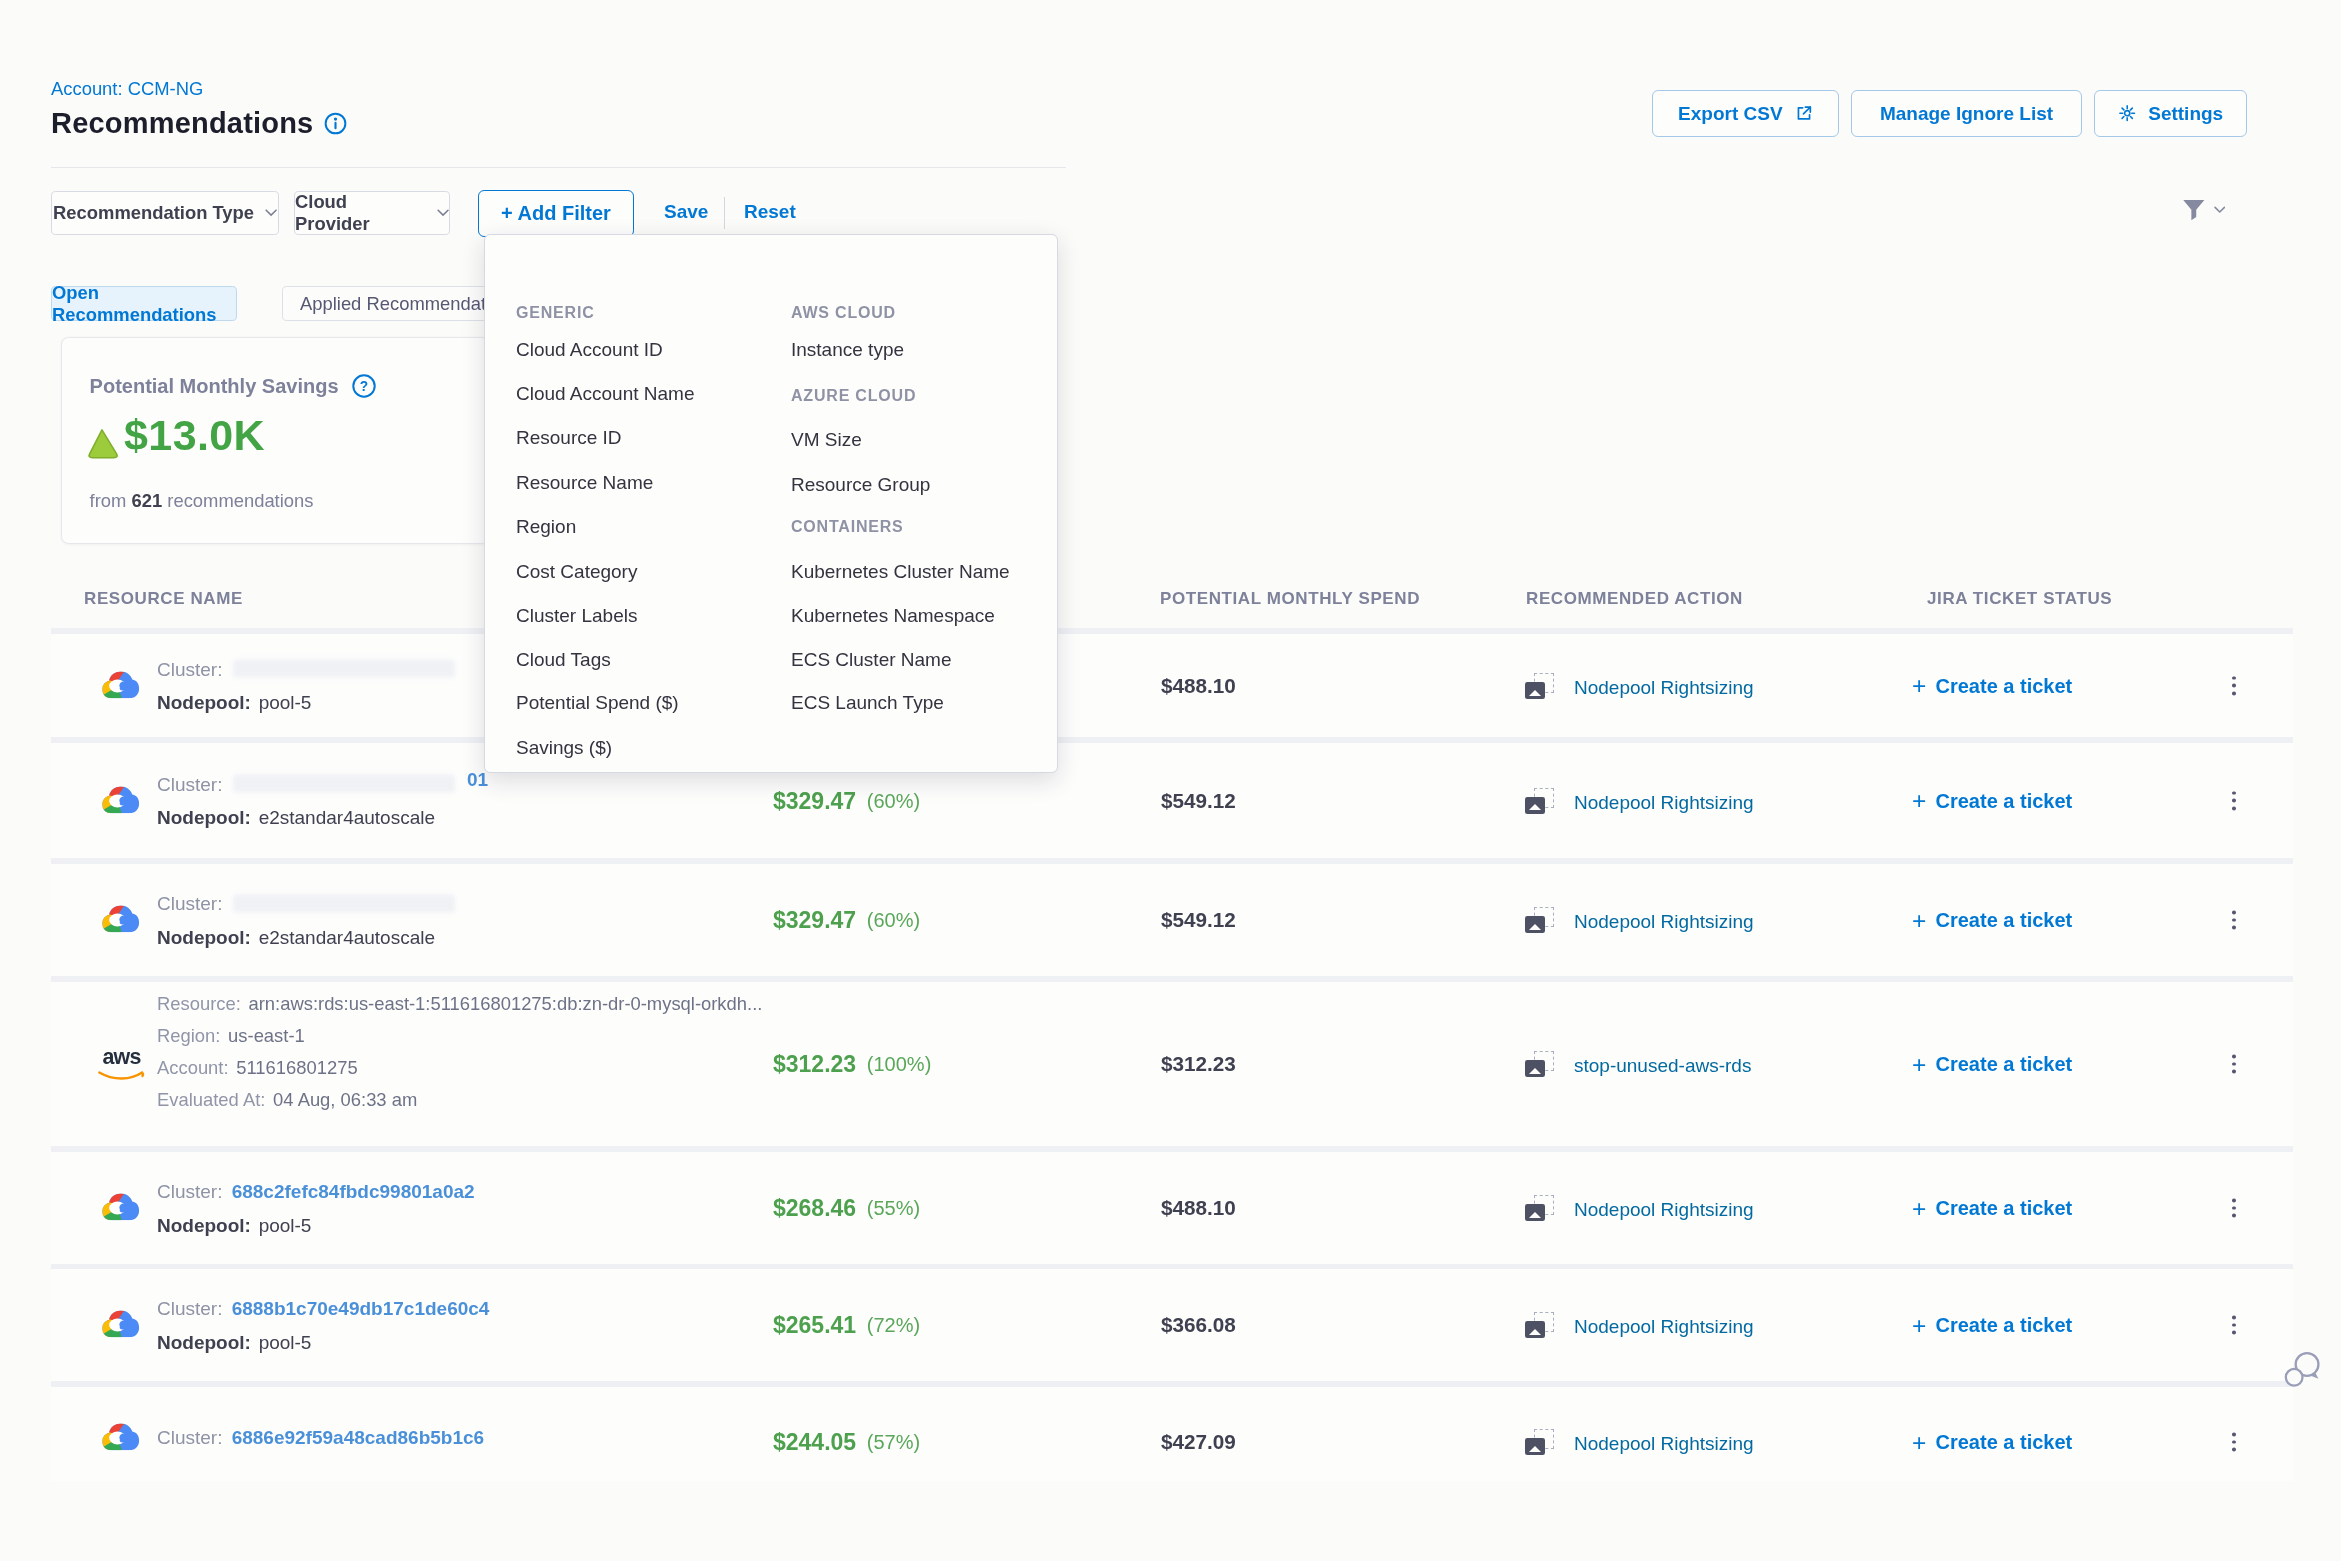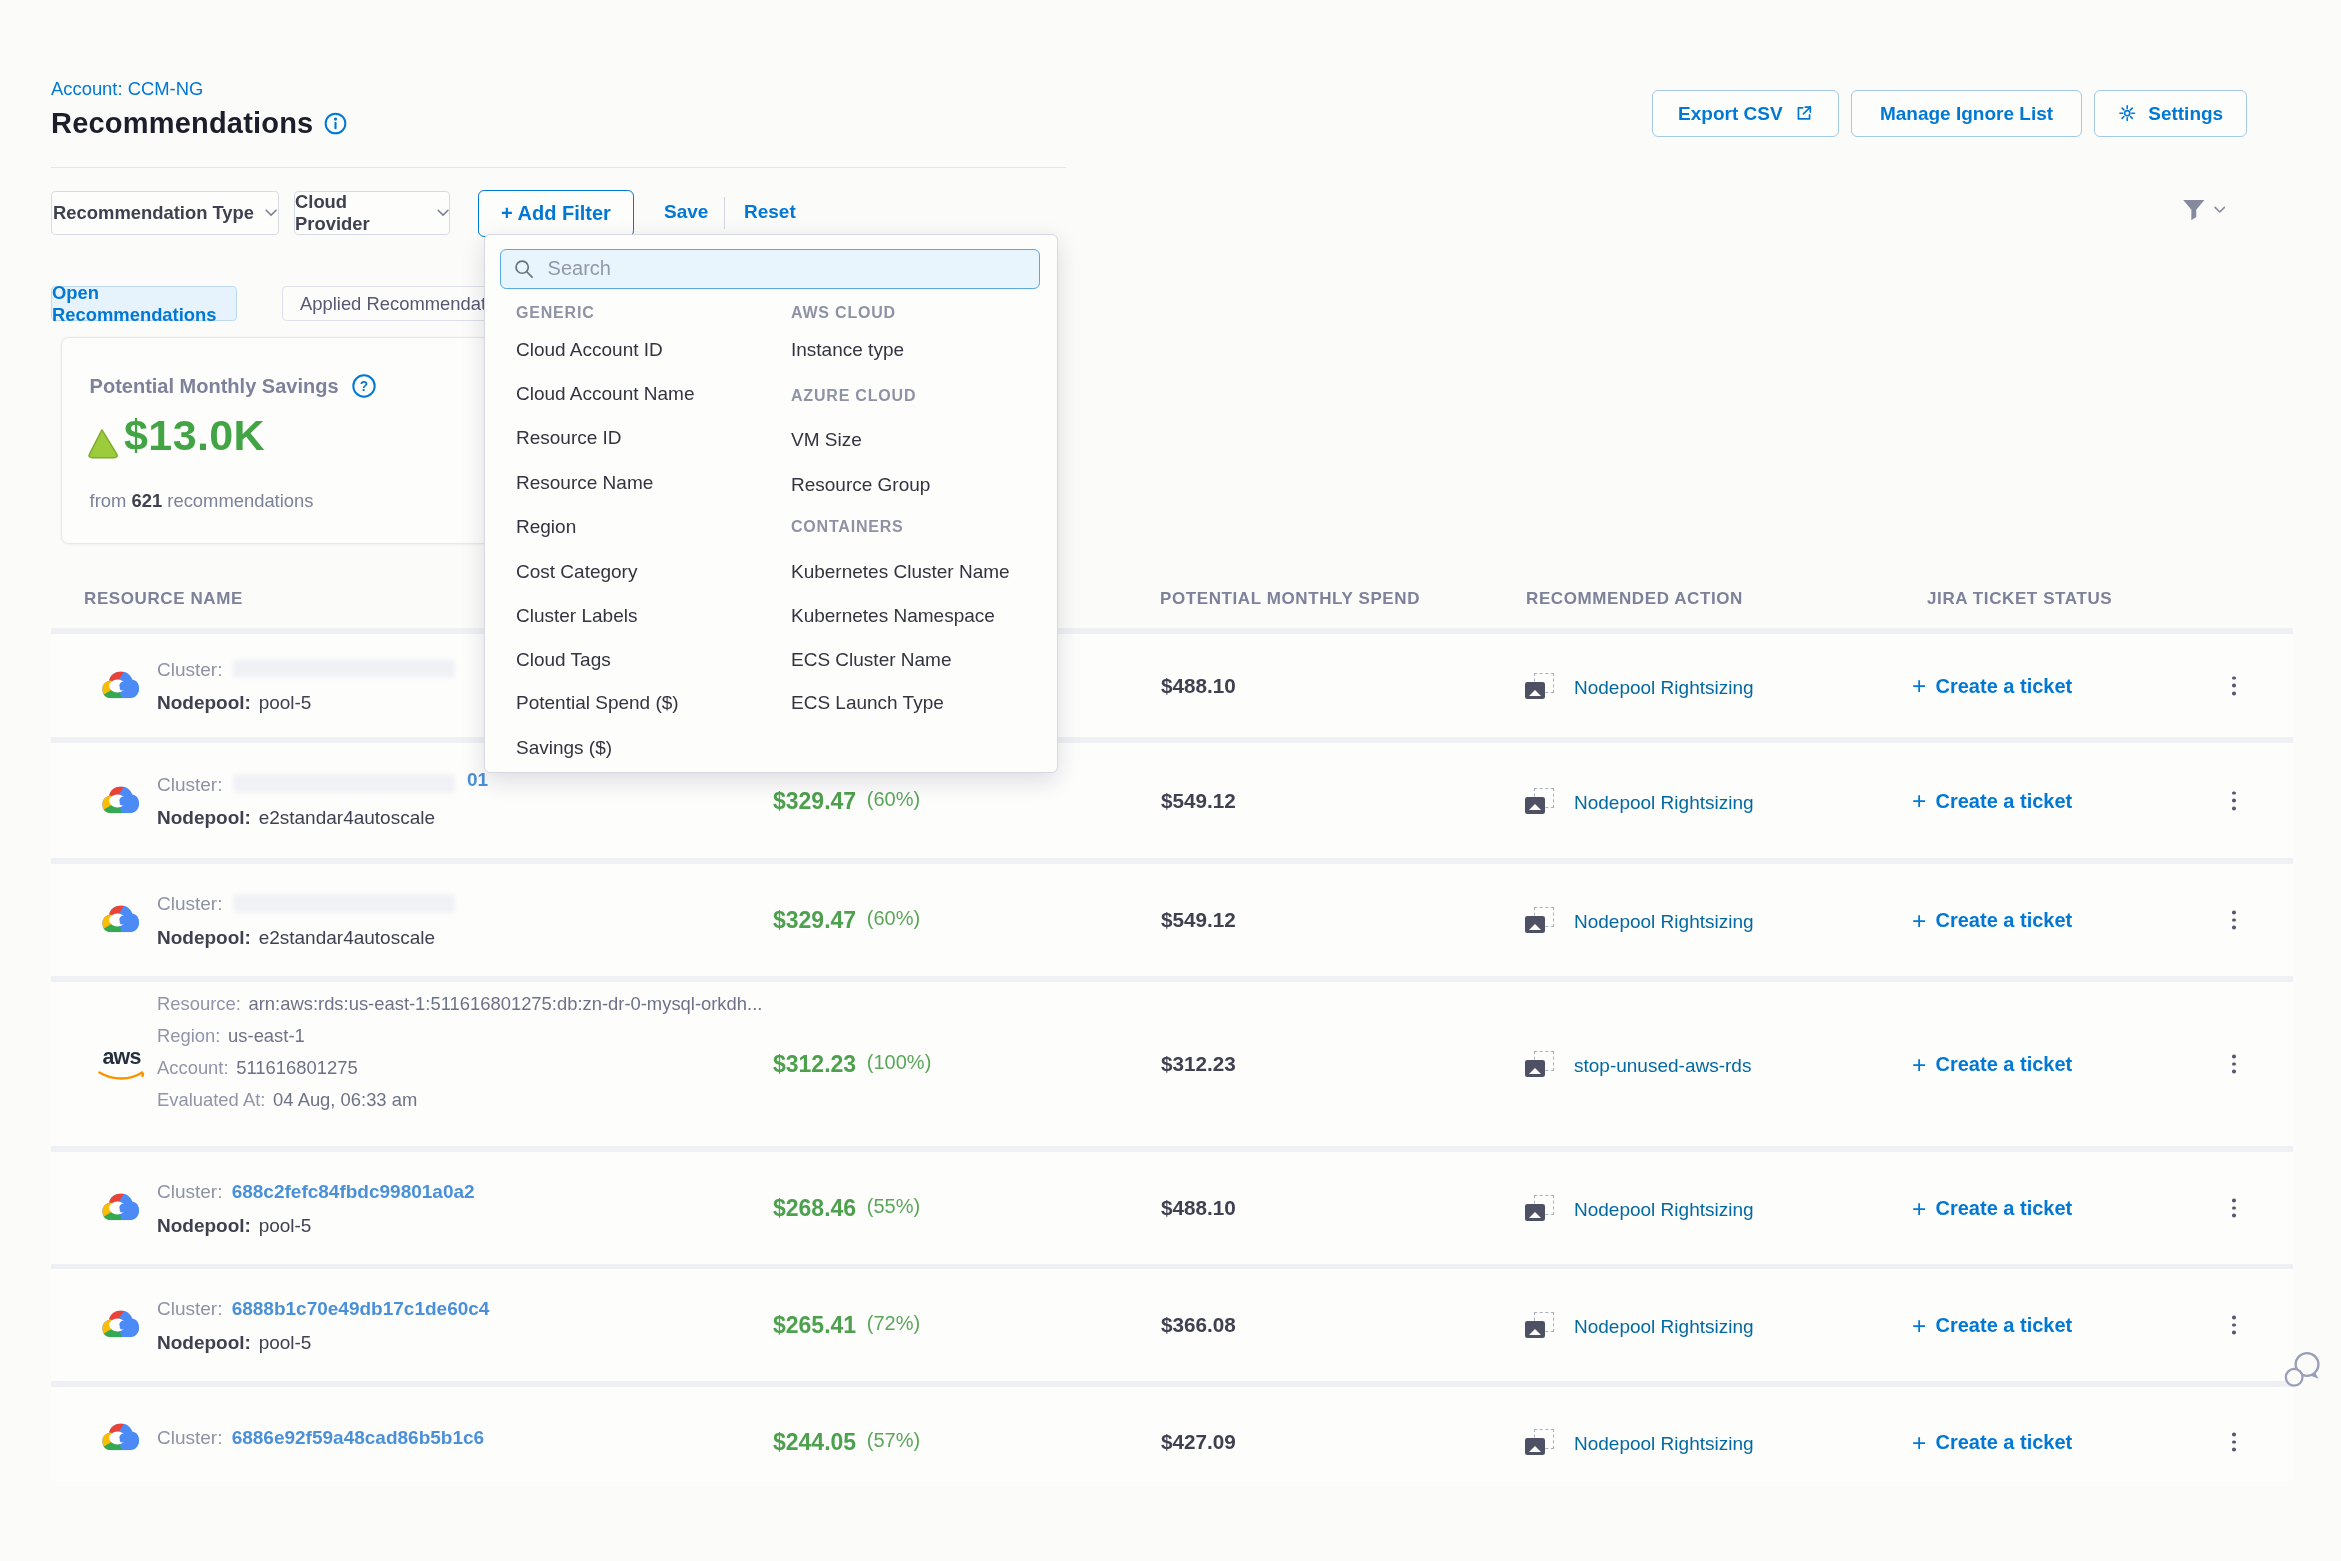--- a/index.html
+++ b/index.html
@@ -88,21 +88,21 @@
   .val-dark{color:#3f4150;margin-left:7.7px}
   .redact{display:inline-block;width:222px;height:18.4px;margin-left:10.7px;border-radius:3.1px;
           background:#e9ebf1;filter:blur(2.3px);opacity:.65}
   .frag{position:absolute;left:416px;top:26px;font-size:19px;font-weight:600;color:#4a90d9}
 
   .aws-lines{left:106px;top:10.7px;transform:none;display:flex;flex-direction:column;gap:10.7px}
   .aws-line{display:flex;font-size:18.4px;line-height:21.4px;white-space:nowrap}
   .aws-line .lab{color:#9095a8;margin-right:7.7px}
   .aws-line .val{color:#6e7287}
 
-  .savings-cell{left:722px;display:flex;align-items:flex-start;gap:10.7px;white-space:nowrap}
+  .savings-cell{left:722px;display:flex;align-items:center;gap:10.7px;white-space:nowrap}
   .savings-amt{font-size:23px;font-weight:700;color:#4da04d}
   .savings-pct{font-size:20px;font-weight:500;color:#5aa75a}
   .spend-cell{left:1110px;font-size:20.7px;font-weight:600;color:#3f4150}
   .action-cell{left:1474px;display:flex;align-items:flex-end;gap:20px;font-size:19px;color:#0369a1}
   .jira-cell{left:1861px;display:flex;align-items:center;gap:9.2px;white-space:nowrap}
   .jira-plus{font-size:24.5px;font-weight:500;color:#0278d5;line-height:20px}
   .jira-text{font-size:20px;font-weight:700;color:#0278d5}
   .kebab{left:2175px;display:flex;flex-direction:column;gap:3.8px;padding:6.1px;cursor:pointer}
   .kebab .dot{width:3.8px;height:3.8px;border-radius:50%;background:#565873}
 
@@ -540,27 +540,20 @@
       </div>
     <div class="cell kebab" style="top:55px">
         <span class="dot"></span>
         <span class="dot"></span>
         <span class="dot"></span>
       </div>
   </div>
 </div>
 
 <div class="abs dropdown">
-  <div class="search-box">
-    <svg width="21.4" height="21.4" viewBox="0 0 28 28" fill="none" stroke="#6a6f83" stroke-width="2.2" stroke-linecap="round">
-      <circle cx="12" cy="12" r="8"></circle>
-        <path d="M18 18 L25 25"></path>
-    </svg>
-    <input type="text" placeholder="Search" style="">
-  </div>
 
   <div class="dd-head c1" style="top:66px">GENERIC</div>
   <div class="dd-item c1" style="top:103px">Cloud Account ID</div>
   <div class="dd-item c1" style="top:147px">Cloud Account Name</div>
   <div class="dd-item c1" style="top:191px">Resource ID</div>
   <div class="dd-item c1" style="top:236px">Resource Name</div>
   <div class="dd-item c1" style="top:280px">Region</div>
   <div class="dd-item c1" style="top:325px">Cost Category</div>
   <div class="dd-item c1" style="top:369px">Cluster Labels</div>
   <div class="dd-item c1" style="top:413px">Cloud Tags</div>

